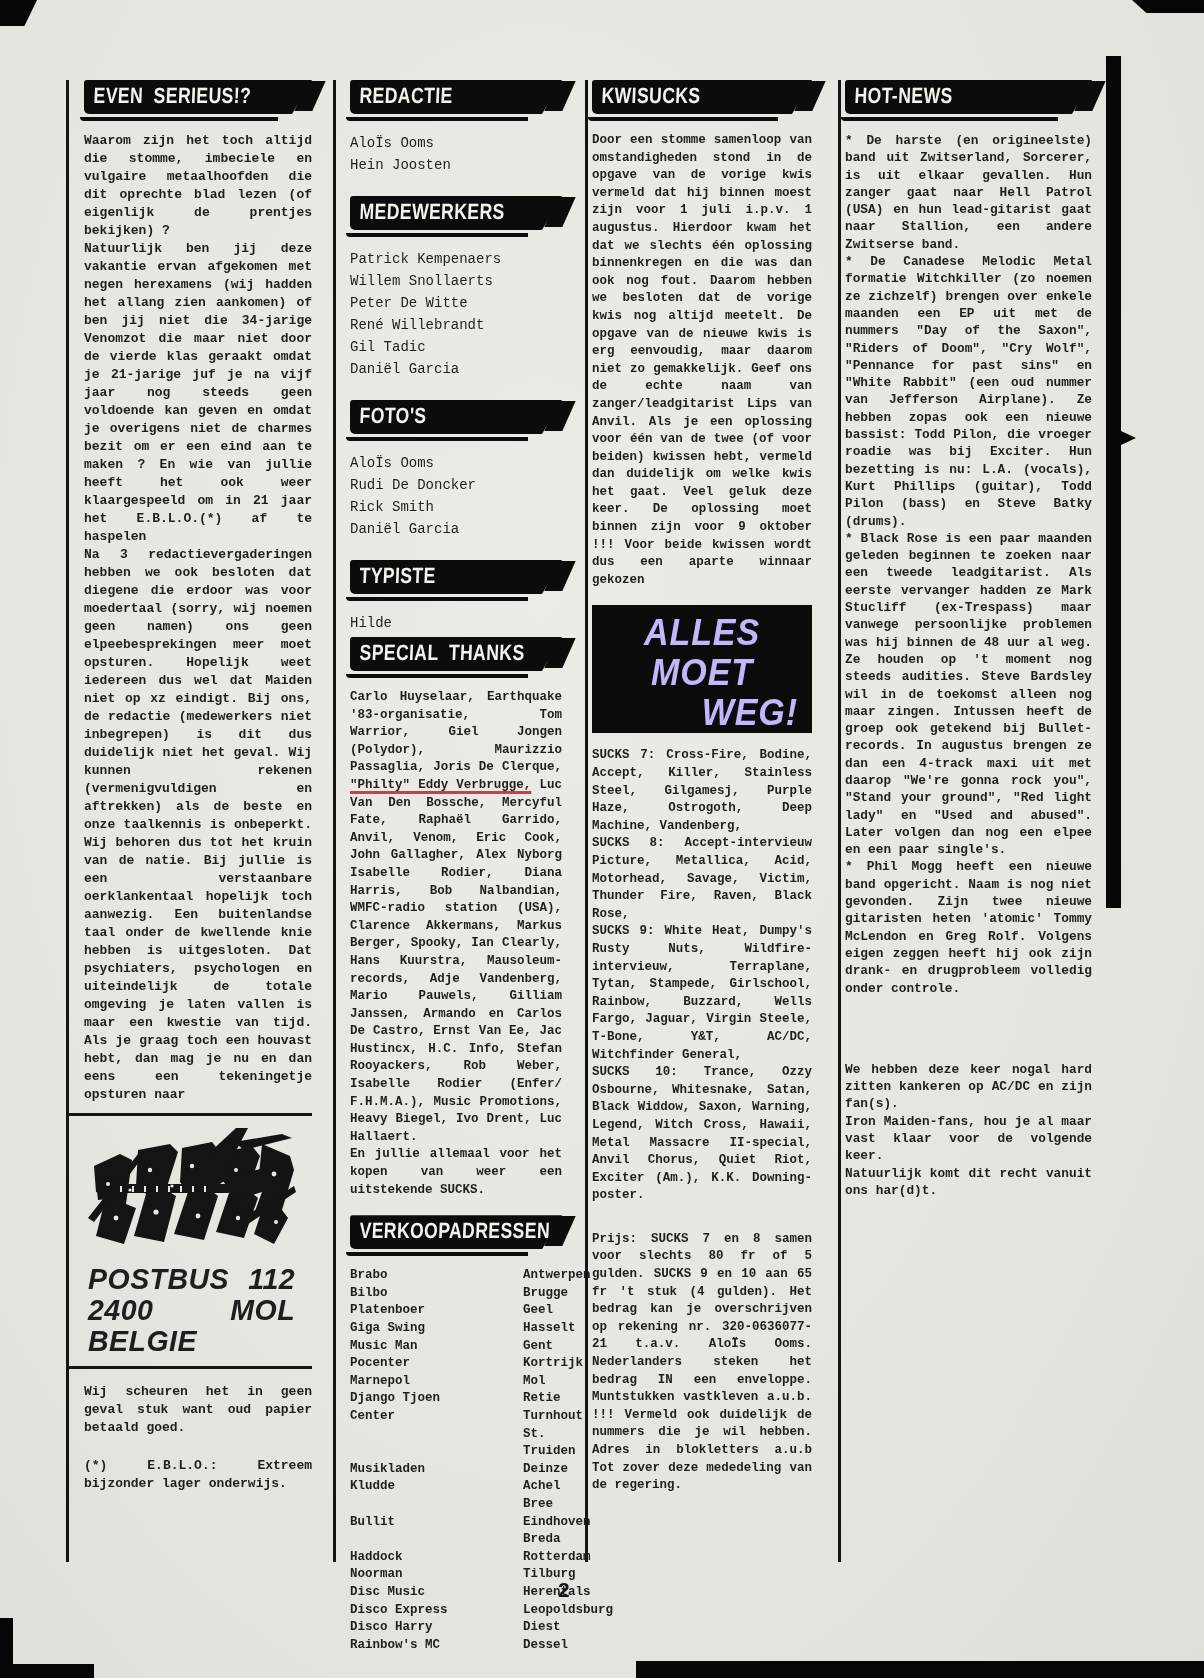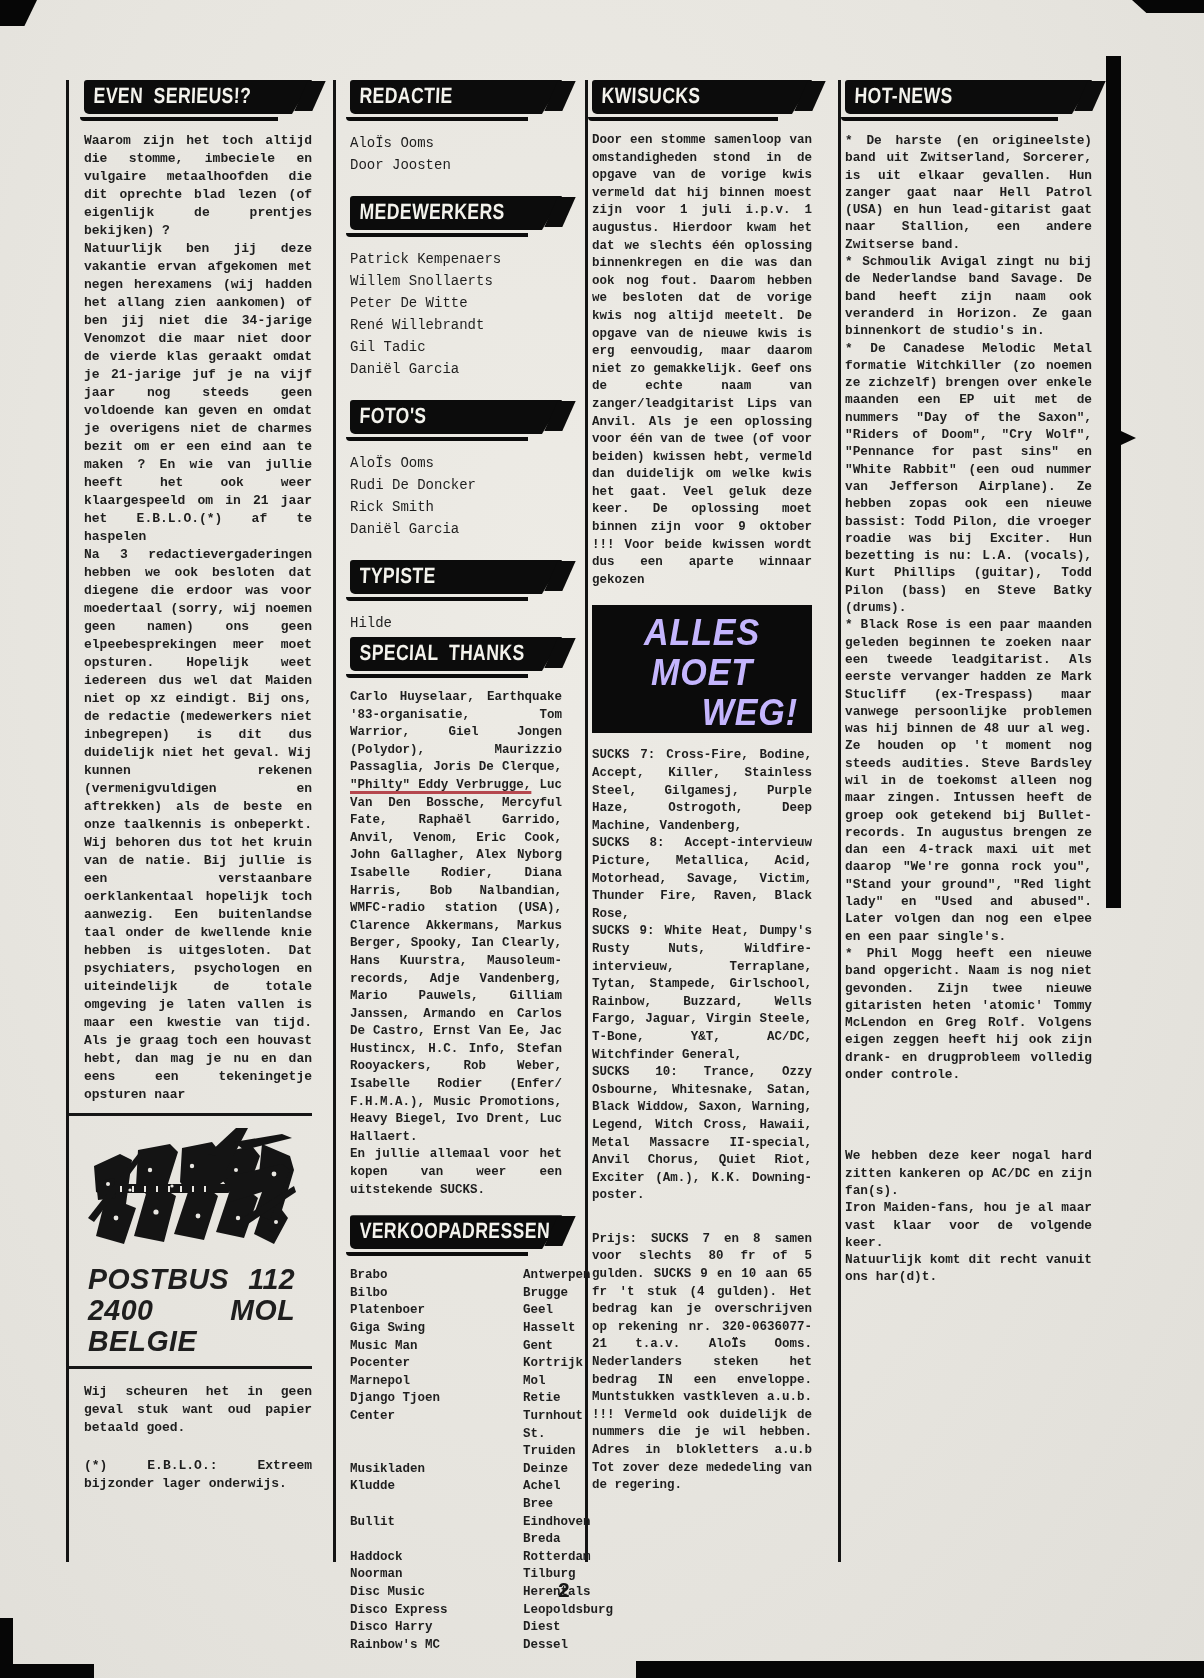--- a/index.html
+++ b/index.html
@@ -161,21 +161,21 @@
     </div>
   </div>
 
   <div class="col" id="c2">
     <div class="banner">
       <div class="bar"><span class="banner-text">REDACTIE</span></div>
     </div>
     <div class="names">
 
     <div class="name-line">AloÏs Ooms</div>
-        <div class="name-line">Door Joosten</div>
+        <div class="name-line">Hein Joosten</div>
       </div>
     <div class="banner">
       <div class="bar"><span class="banner-text">MEDEWERKERS</span></div>
     </div>
     <div class="names">
 
     <div class="name-line">Patrick Kempenaers</div>
         <div class="name-line">Willem Snollaerts</div>
         <div class="name-line">Peter De Witte</div>
         <div class="name-line">René Willebrandt</div>
@@ -343,21 +343,20 @@
     </div>
   </div>
 
   <div class="col" id="c4">
     <div class="banner">
       <div class="bar"><span class="banner-text">HOT-NEWS</span></div>
     </div>
     <div class="mono">
 
     <p>* De harste (en origineelste) band uit Zwitserland, Sorcerer, is uit elkaar gevallen. Hun zanger gaat naar Hell Patrol (USA) en hun lead-gitarist gaat naar Stallion, een andere Zwitserse band.</p>
-        <p>* Schmoulik Avigal zingt nu bij de Nederlandse band Savage. De band heeft zijn naam ook veranderd in Horizon. Ze gaan binnenkort de studio's in.</p>
         <p>* De Canadese Melodic Metal formatie Witchkiller (zo noemen ze zichzelf) brengen over enkele maanden een EP uit met de nummers "Day of the Saxon", "Riders of Doom", "Cry Wolf", "Pennance for past sins" en "White Rabbit" (een oud nummer van Jefferson Airplane). Ze hebben zopas ook een nieuwe bassist: Todd Pilon, die vroeger roadie was bij Exciter. Hun bezetting is nu: L.A. (vocals), Kurt Phillips (guitar), Todd Pilon (bass) en Steve Batky (drums).</p>
         <p>* Black Rose is een paar maanden geleden beginnen te zoeken naar een tweede leadgitarist. Als eerste vervanger hadden ze Mark Stucliff (ex-Trespass) maar vanwege persoonlijke problemen was hij binnen de 48 uur al weg. Ze houden op 't moment nog steeds audities. Steve Bardsley wil in de toekomst alleen nog maar zingen. Intussen heeft de groep ook getekend bij Bullet-records. In augustus brengen ze dan een 4-track maxi uit met daarop "We're gonna rock you", "Stand your ground", "Red light lady" en "Used and abused". Later volgen dan nog een elpee en een paar single's.</p>
         <p>* Phil Mogg heeft een nieuwe band opgericht. Naam is nog niet gevonden. Zijn twee nieuwe gitaristen heten 'atomic' Tommy McLendon en Greg Rolf. Volgens eigen zeggen heeft hij ook zijn drank- en drugprobleem volledig onder controle.</p>
       </div>
     <div class="gap-lg"></div>
     <div class="mono">
 
     <p>We hebben deze keer nogal hard zitten kankeren op AC/DC en zijn fan(s).</p>
         <p>Iron Maiden-fans, hou je al maar vast klaar voor de volgende keer.</p>
         <p>Natuurlijk komt dit recht vanuit ons har(d)t.</p>

